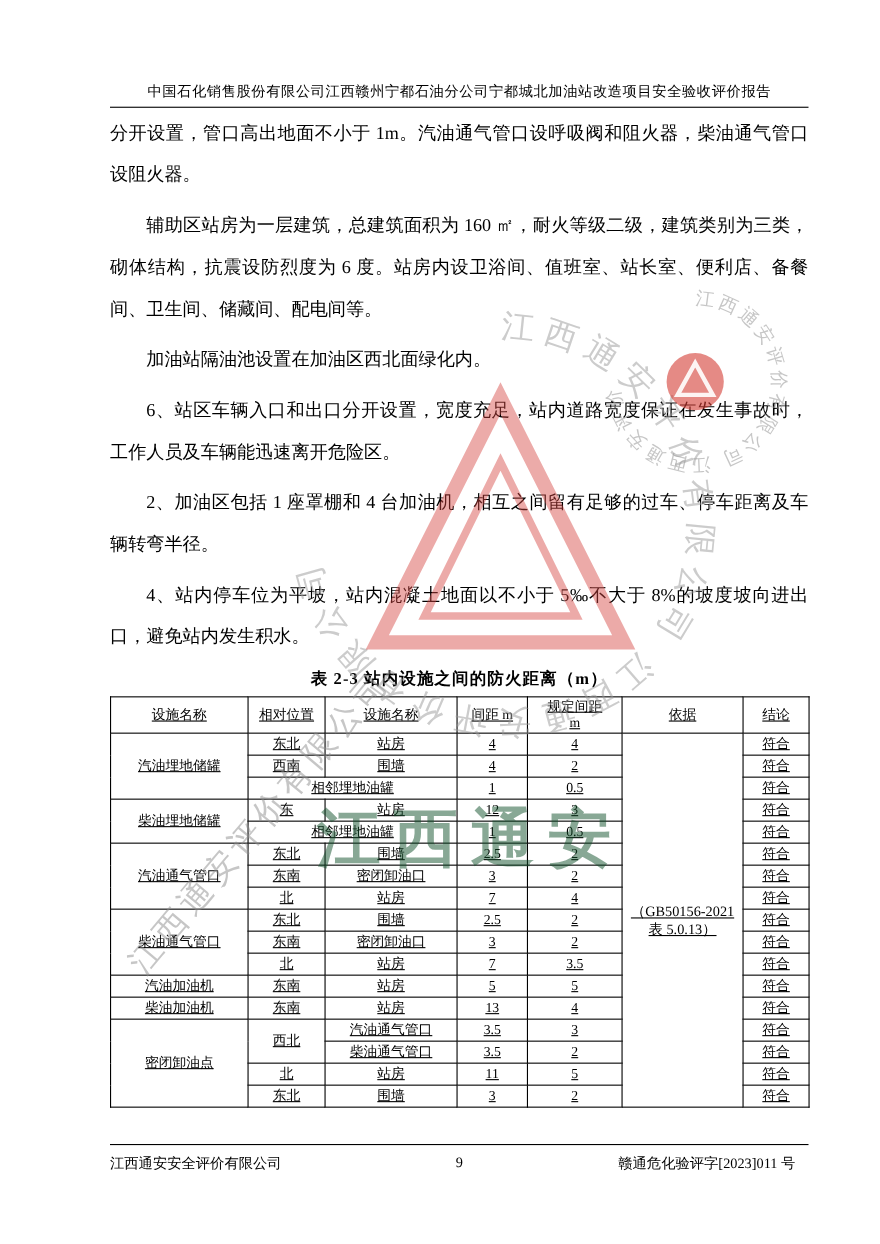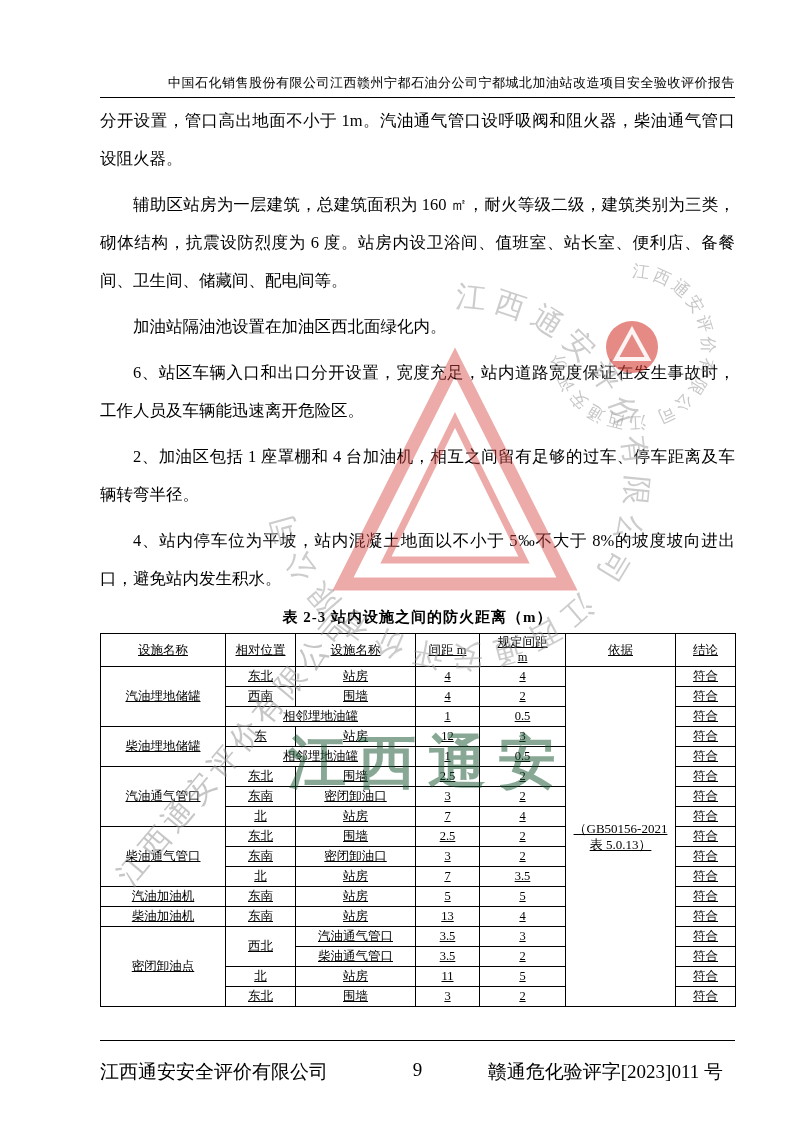--- a/index.html
+++ b/index.html
@@ -6,21 +6,21 @@
   body {
     width:800px; height:1131px; background:#ffffff; position:relative;
     overflow:hidden; color:#000;
     font-family:"Liberation Serif","DejaVu Serif",serif;
   }
   .page { position:absolute; inset:0; }
 
   
   .doc-header {
     position:absolute; left:100px; top:74px; width:635px;
-    font-size:13px; letter-spacing:0.5px; text-align:right;
+    font-size:13px; letter-spacing:0.5px; text-align:center;
     padding-bottom:5px; border-bottom:1px solid #000; white-space:nowrap;font-family:Liberation Serif, serif;
   }
 
   
   .content { position:absolute; left:100px; top:102px; width:635px; }
   .content p {
     margin:0 0 8px 0; font-size:16.5px; line-height:38px;
     text-align:justify;
   }
   .content p.indent { text-indent:33px; }
@@ -36,21 +36,21 @@
     text-align:center; vertical-align:middle; padding:1px 2px;
     height:17px; line-height:1.2; overflow:hidden;
   }
   .fire-table thead th { height:28px; }
   .fire-table th.wrap2 { white-space:pre-line; }
   .fire-table td.basis { white-space:pre-line; font-size:13px; }
 
   
   .doc-footer {
     position:absolute; left:100px; top:1040px; width:635px;
-    border-top:1px solid #000; padding-top:18px; font-size:19px;
+    border-top:1px solid #000; padding-top:8px; font-size:13px;
   }
   .doc-footer .row { position:relative; width:100%; height:18px; }
   .doc-footer .left  { position:absolute; left:0; }
   .doc-footer .center{ position:absolute; left:0; right:0; text-align:center; }
   .doc-footer .right { position:absolute; right:12px; }
 
   
   .watermark { position:absolute; inset:0; pointer-events:none; z-index:6; }
   .wm-red-text {
     position:absolute; left:288px; top:724px;

